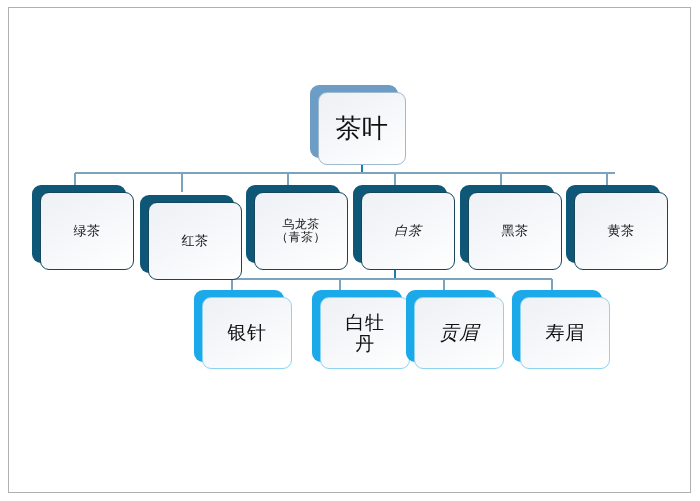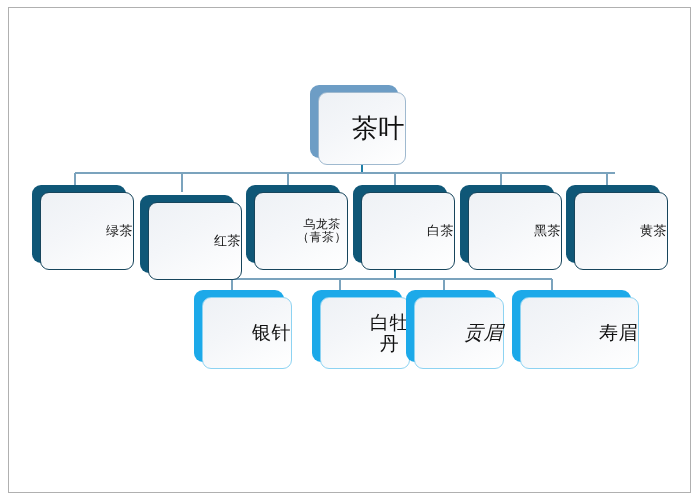--- a/index.html
+++ b/index.html
@@ -68,21 +68,21 @@
   .node .card {
     position: absolute;
     left: 8px;
     top: 7px;
     width: 100%;
     height: 100%;
     border-radius: 9px;
     background: linear-gradient(150deg, #eef1f5 0%, #f4f6f9 42%, #ffffff 100%);
     display: flex;
     align-items: center;
-    justify-content: flex-end;
+    justify-content: center;
     box-sizing: border-box;
     text-align: center;
   }
   .node .label {
     color: #111111;
     line-height: 1.12;
     letter-spacing: 0.5px;
     white-space: pre-line;
     font-weight: 400;
   }
@@ -148,21 +148,21 @@
             <span class="label">红茶</span>
           </div>
         </div>
         <div class="node lvl2 two-line" style="left: 246px; top: 185px; width: 94px; height: 78px;">
           <div class="plate"></div>
           <div class="card">
             <span class="label">乌龙茶
 （青茶）</span>
           </div>
         </div>
-        <div class="node lvl2" style="left: 353px; top: 185px; width: 94px; height: 78px;">
+        <div class="node lvl2" style="left: 353px; top: 185px; width: 94px; height: 78px; font-style: italic;">
           <div class="plate"></div>
           <div class="card">
             <span class="label">白茶</span>
           </div>
         </div>
         <div class="node lvl2" style="left: 460px; top: 185px; width: 94px; height: 78px;">
           <div class="plate"></div>
           <div class="card">
             <span class="label">黑茶</span>
           </div>
@@ -185,21 +185,21 @@
             <span class="label">白牡
 丹</span>
           </div>
         </div>
         <div class="node lvl3" style="left: 406px; top: 290px; width: 90px; height: 72px; font-style: italic;">
           <div class="plate"></div>
           <div class="card">
             <span class="label">贡眉</span>
           </div>
         </div>
-        <div class="node lvl3" style="left: 512px; top: 290px; width: 90px; height: 72px; padding-left: 29px;">
+        <div class="node lvl3" style="left: 512px; top: 290px; width: 90px; height: 72px;">
           <div class="plate"></div>
           <div class="card">
             <span class="label">寿眉</span>
           </div>
         </div>
       </div>
 
   </div>
 </div>
 

